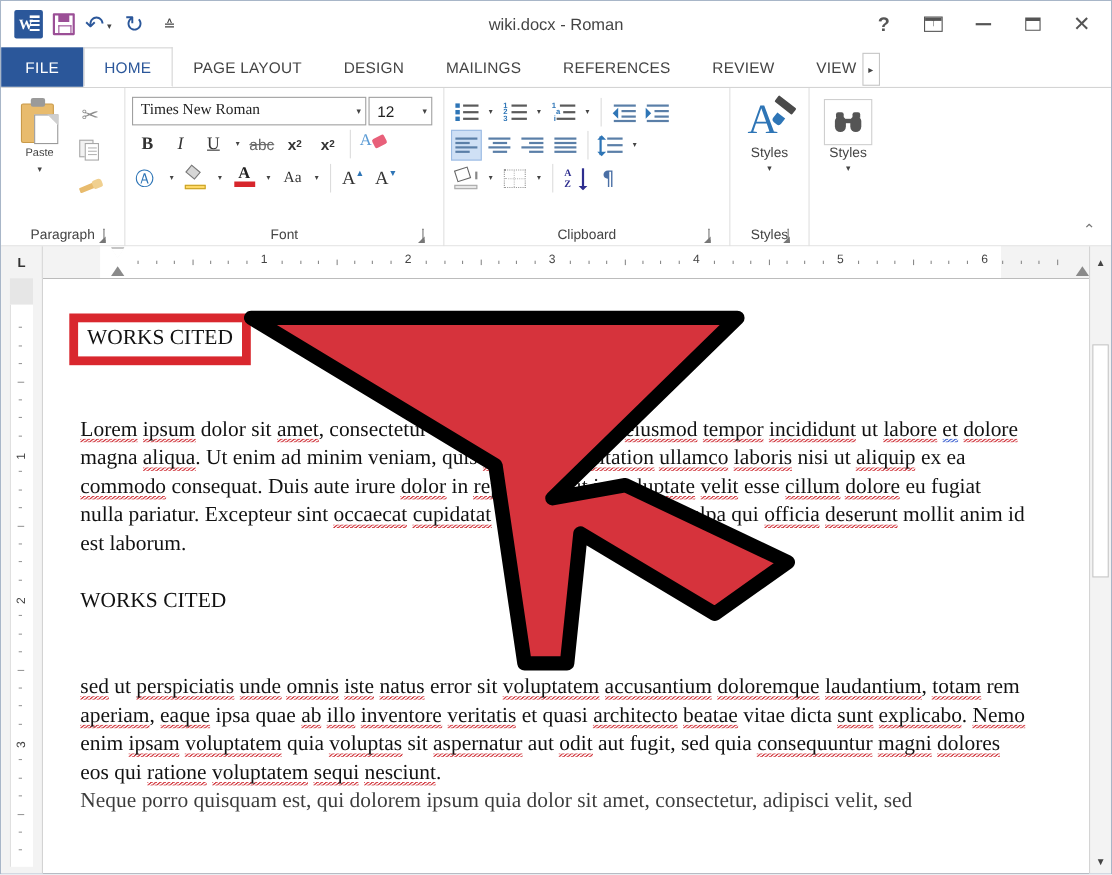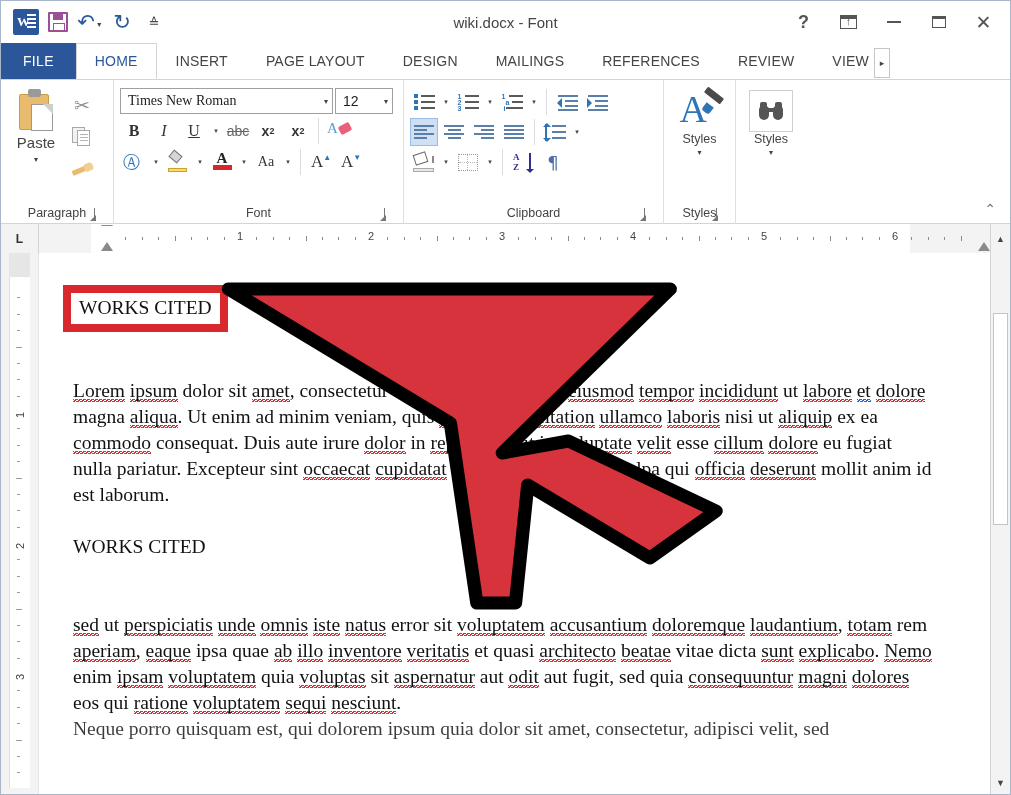--- a/index.html
+++ b/index.html
@@ -201,21 +201,21 @@
   }
   .cb-page {
     position: absolute; left: 15px; top: 16px;
     width: 22px; height: 27px;
     background: #fff; border: 1px solid #9a9a9a;
   }
   .cb-page::after {
     content:""; position:absolute; right:-1px; top:-1px;
     border: 5px solid transparent; border-top-color:#cfcfcf; border-right-color:#cfcfcf;
   }
-  .paste-label { font-size: 15px; color: #444; margin-top: 2px; }
+  .paste-label { font-size: 10px; color: #444; margin-top: 2px; }
   .paste-caret { font-size: 8px; color: #444; margin-top: 4px; }
   .clip-side { display: flex; flex-direction: column; gap: 2px; padding-top: 4px; }
   .clip-mini { width: 34px; height: 30px; display: flex; align-items: center; justify-content: center; }
   .scissors { font-size: 19px; color: #8f8f8f; }
   .copy-ico { position: relative; width: 20px; height: 20px; }
   .copy-ico .c1 { position: absolute; left:0; top:0; width:13px; height:16px; border:1.5px solid #a8a8a8; background:#f2f2f2; }
   .copy-ico .c2 { position: absolute; left:5px; top:3px; width:13px; height:16px; border:1.5px solid #a8a8a8; background:#fff; }
   .copy-ico .c2::before { content:""; position:absolute; left:2px; top:3px; width:8px; height:1px; background:#b5b5b5; box-shadow:0 3px 0 #b5b5b5, 0 6px 0 #b5b5b5; }
   .brush-ico { position: relative; width: 24px; height: 20px; }
   .brush-ico .bh { position:absolute; left:2px; top:9px; width:16px; height:5px; background:#e8bb6d; transform: rotate(-22deg); border-radius:1px; }
@@ -511,21 +511,21 @@
         <span class="qat-caret">▼</span>
       </div>
       <div class="qat-btn">
         <span class="arrow-glyph">↻</span>
       </div>
       <div class="qat-btn">
         <span class="qat-more">≙</span>
       </div>
     </div>
 
-    <div class="title-text">wiki.docx - Font</div>
+    <div class="title-text">wiki.docx - Roman</div>
 
     <div class="win-btns">
       <div class="win-btn help">
         <span>?</span>
       </div>
       <div class="win-btn">
         <span class="ribbon-opt-ico"></span>
       </div>
       <div class="win-btn">
         <span class="min-ico"></span>
@@ -535,21 +535,20 @@
       </div>
       <div class="win-btn">
         <span class="close-ico">✕</span>
       </div>
     </div>
   </div>
 
   <div class="tabrow">
     <div class="tab-file">FILE</div>
     <div class="tab active">HOME</div>
-    <div class="tab">INSERT</div>
     <div class="tab">PAGE LAYOUT</div>
     <div class="tab">DESIGN</div>
     <div class="tab">MAILINGS</div>
     <div class="tab">REFERENCES</div>
     <div class="tab">REVIEW</div>
     <div class="tab clipped">VIEW</div>
     <div class="tab-scroll">▸</div>
   </div>
 
   <div class="ribbon">

